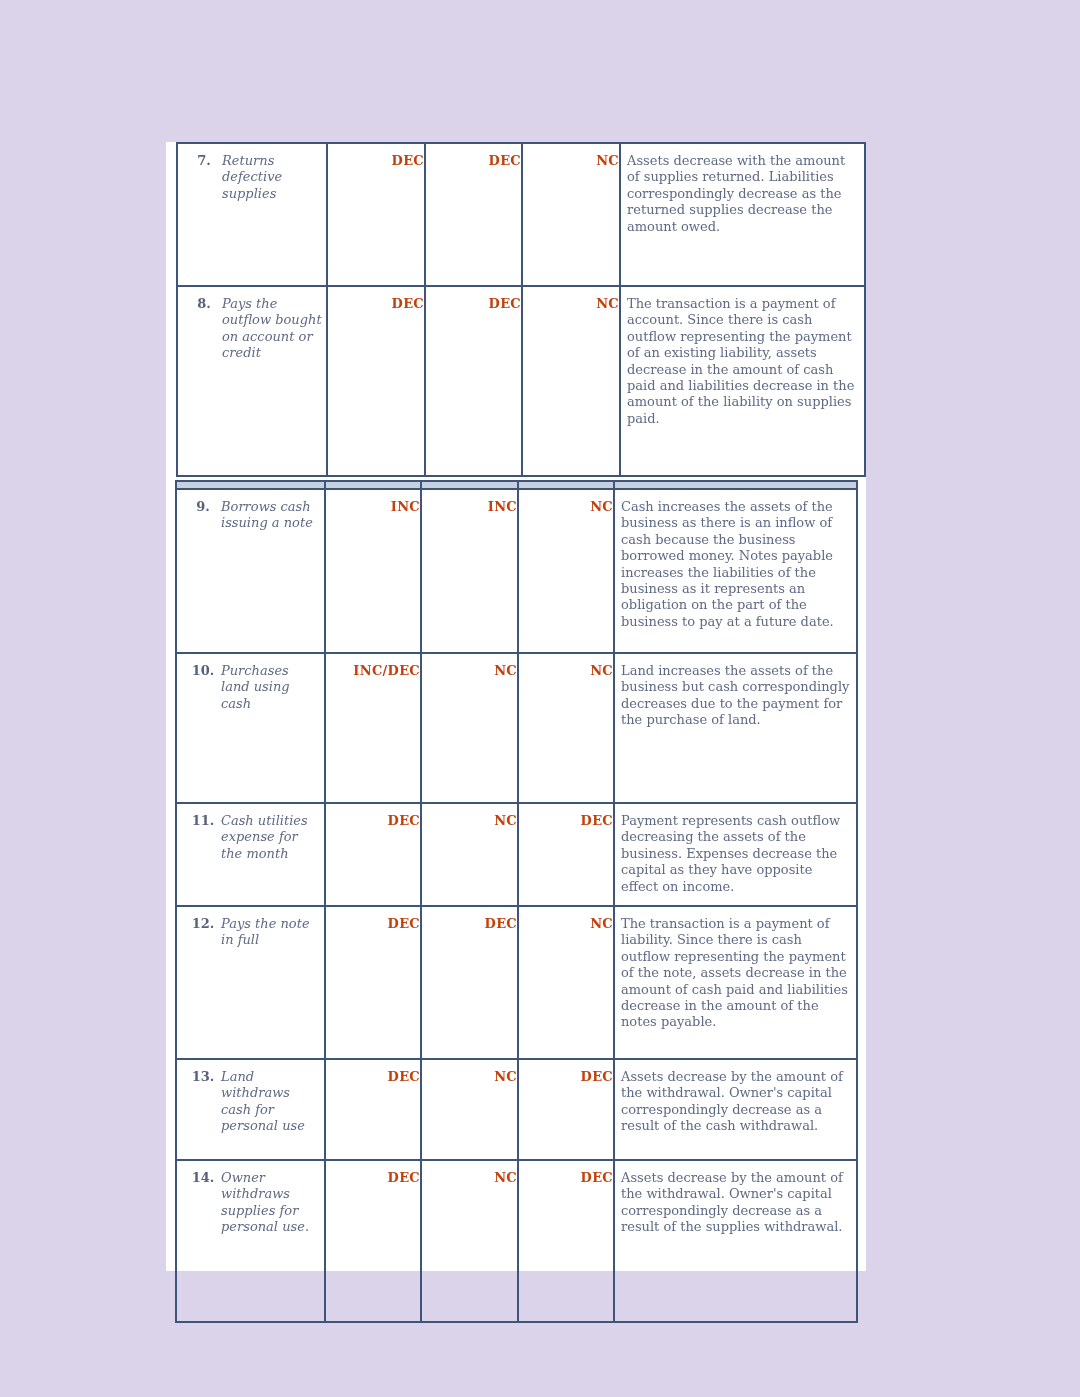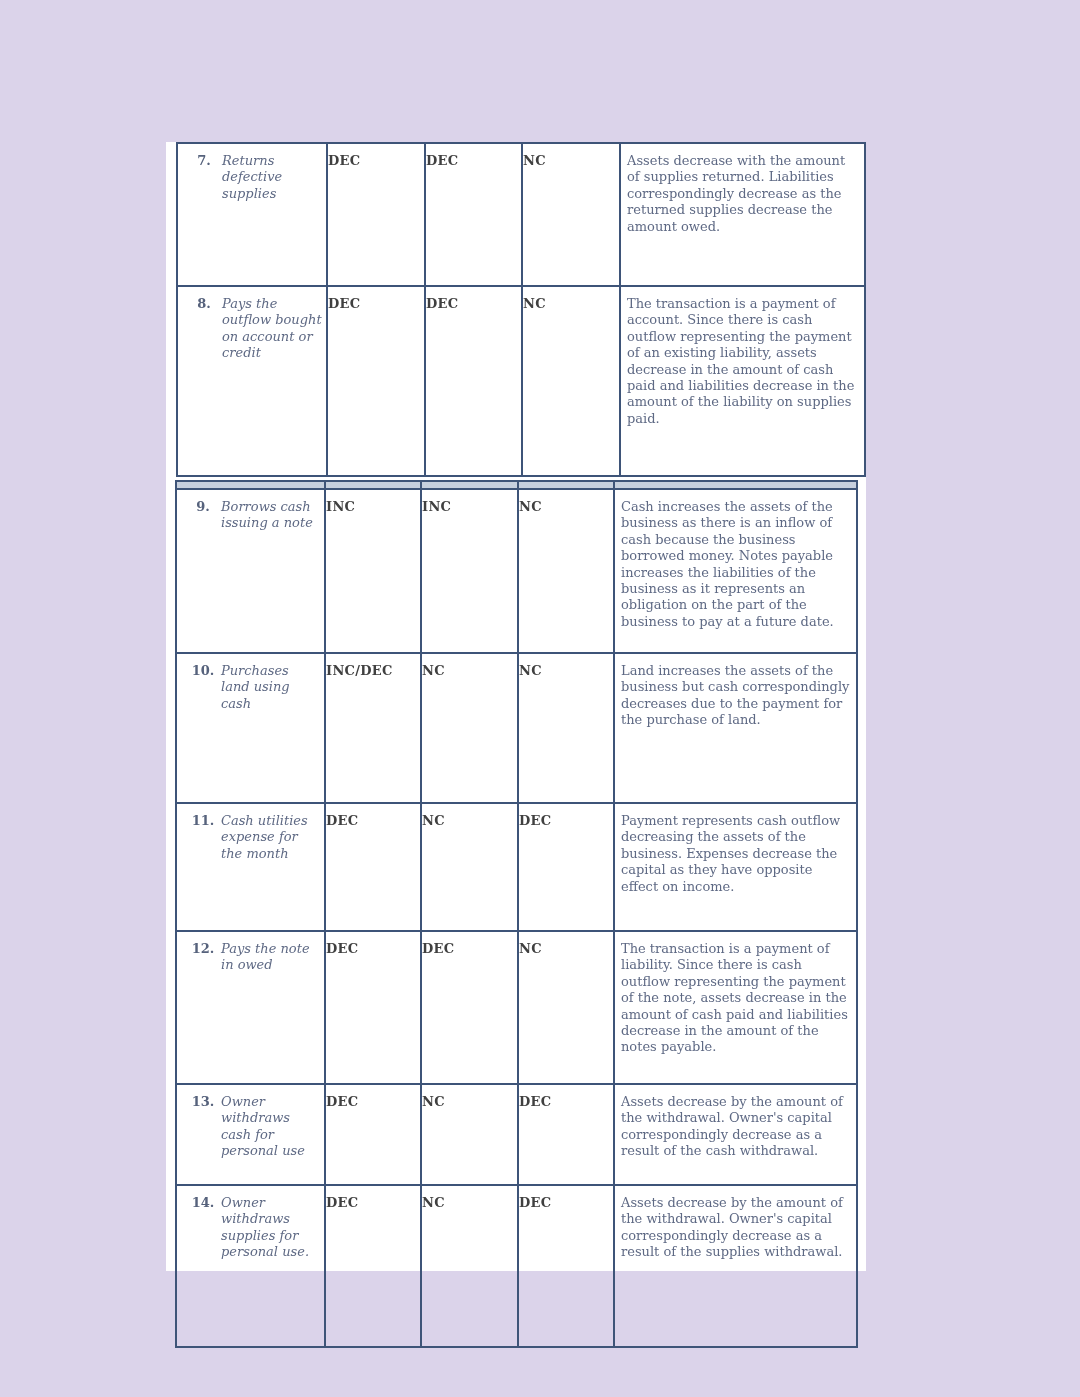--- a/index.html
+++ b/index.html
@@ -24,21 +24,21 @@
     vertical-align:top;
     padding:0;
     font-size:13px;
     line-height:16.4px;
   }
   #table-top { left:10px; top:0px; width:688px; }
   #table-bottom { left:9px; top:338px; width:681px; }
   .desc-cell .wrap { display:flex; padding:9px 4px 0 8px; }
   .num { width:36px; flex:0 0 36px; font-weight:bold; text-align:center; color:#56627c;}
   .desc { flex:1; color:#5e6984;font-style:italic; }
-  .code { text-align:left; font-weight:bold; padding-top:9px !important; color:#404040; letter-spacing:0.3px; }
+  .code { text-align:right; font-weight:bold; padding-top:9px !important; color:#c2410c; letter-spacing:0.3px; }
   .expl { padding:9px 6px 0 6px !important; color:#5e6984; }
   .seam-row td { height:6px; background:#c7d0de; }
 </style>
 </head>
 <body>
 
 <div class="page">
 
   <table class="tx" id="table-top">
     <colgroup>
@@ -109,49 +109,49 @@
             <div class="wrap">
         <span class="num">10.</span>
         <span class="desc">Purchases land using cash</span>
       </div>
           </td>
       <td class="code">INC/DEC</td>
       <td class="code">NC</td>
       <td class="code">NC</td>
       <td class="expl">Land increases the assets of the business but cash correspondingly decreases due to the payment for the purchase of land.</td>
     </tr>
-    <tr style="height:128px">
+    <tr style="height:103px">
       <td class="desc-cell">
             <div class="wrap">
         <span class="num">11.</span>
         <span class="desc">Cash utilities expense for the month</span>
       </div>
           </td>
       <td class="code">DEC</td>
       <td class="code">NC</td>
       <td class="code">DEC</td>
       <td class="expl">Payment represents cash outflow decreasing the assets of the business. Expenses decrease the capital as they have opposite effect on income.</td>
     </tr>
     <tr style="height:153px">
       <td class="desc-cell">
             <div class="wrap">
         <span class="num">12.</span>
-        <span class="desc">Pays the note in owed</span>
+        <span class="desc">Pays the note in full</span>
       </div>
           </td>
       <td class="code">DEC</td>
       <td class="code">DEC</td>
       <td class="code">NC</td>
       <td class="expl">The transaction is a payment of liability. Since there is cash outflow representing the payment of the note, assets decrease in the amount of cash paid and liabilities decrease in the amount of the notes payable.</td>
     </tr>
     <tr style="height:101px">
       <td class="desc-cell">
             <div class="wrap">
         <span class="num">13.</span>
-        <span class="desc">Owner withdraws cash for personal use</span>
+        <span class="desc">Land withdraws cash for personal use</span>
       </div>
           </td>
       <td class="code">DEC</td>
       <td class="code">NC</td>
       <td class="code">DEC</td>
       <td class="expl">Assets decrease by the amount of the withdrawal. Owner's capital correspondingly decrease as a result of the cash withdrawal.</td>
     </tr>
     <tr style="height:162px">
       <td class="desc-cell">
             <div class="wrap">

